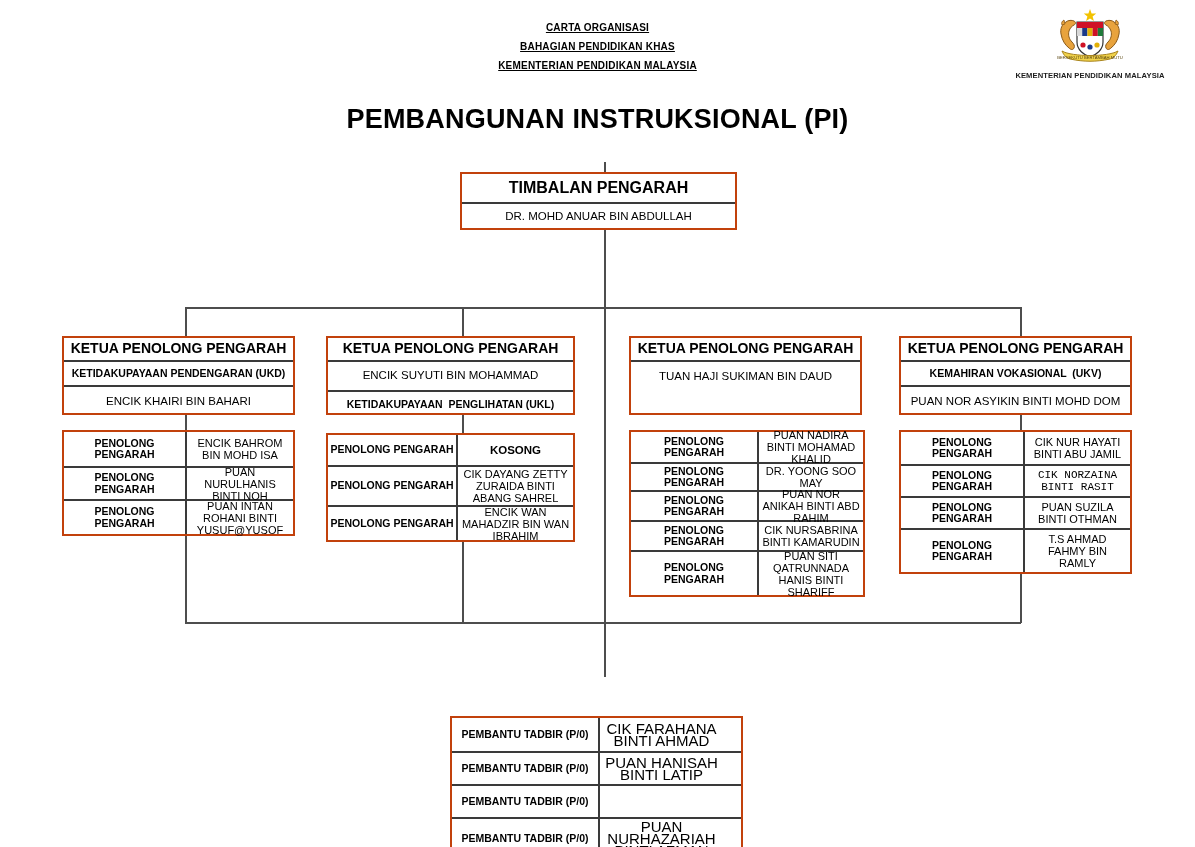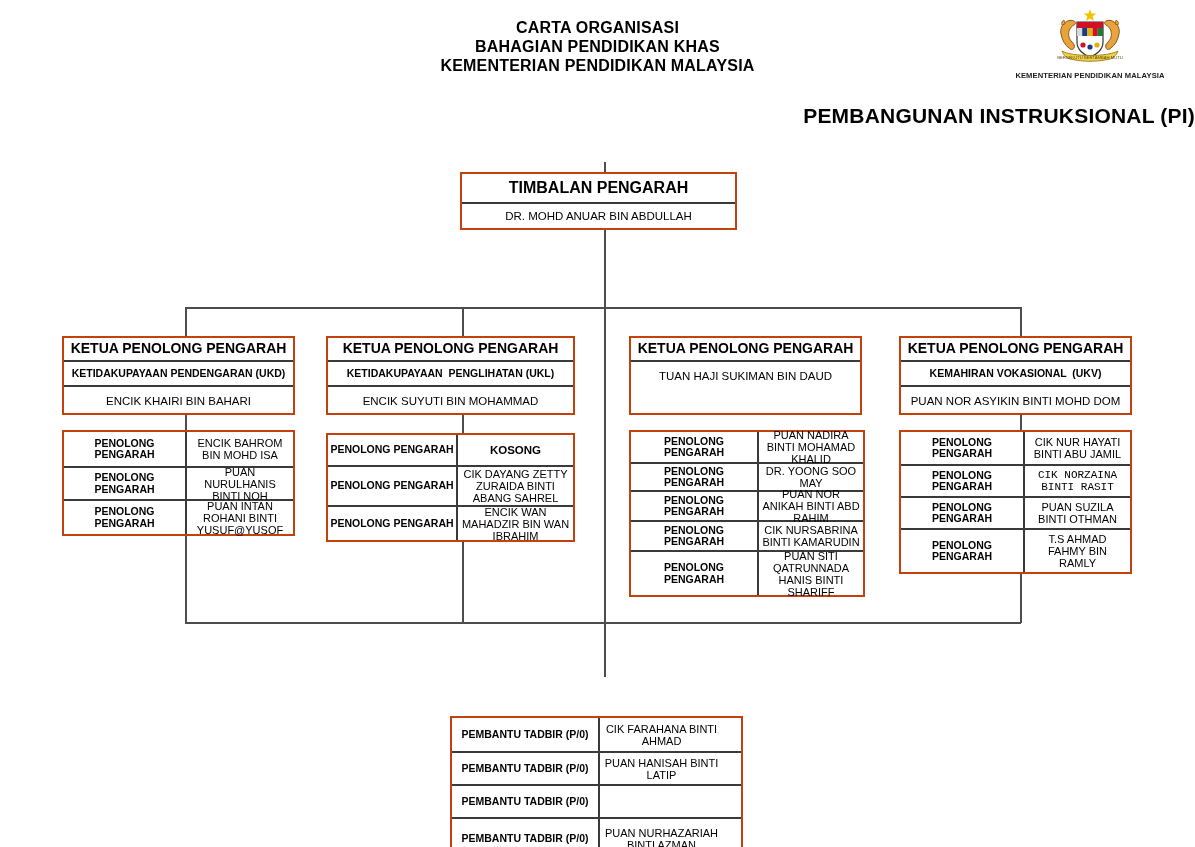--- a/index.html
+++ b/index.html
@@ -21,32 +21,33 @@
   }
 
   
   .hdr-title {
     position: absolute;
     left: 0;
     top: 18px;
     width: 1195px;
     text-align: center;
     font-weight: bold;
-    font-size: 16px;
+    font-size: 10px;
     line-height: 19px;
     letter-spacing: 0.2px;
+    text-decoration: underline;
   }
   .hdr-sub {
     position: absolute;
     left: 0;
     top: 104px;
     width: 1195px;
-    text-align: right;
-    font-weight: bold;
-    font-size: 21px;
+    text-align: center;
+    font-weight: bold;
+    font-size: 27px;
     letter-spacing: 0.2px;
   }
 
   
   .logo-wrap {
     position: absolute;
     left: 1000px;
     top: 4px;
     width: 180px;
     text-align: center;
@@ -143,21 +144,21 @@
     text-align: center;
     font-size: 11px;
     padding: 1px 3px;
     line-height: 12px;
   }
   .staff-name.vacant { font-weight: bold; font-size: 11.5px; }
 
   
   .admin-box { left: 450px; top: 716px; width: 293px; }
   .admin-box .staff-role { width: 148px; font-size: 10.5px; }
-  .admin-box .staff-name { width: 123px; font-size: 11px; }
+  .admin-box .staff-name { width: 123px; font-size: 15px; }
 </style>
 </head>
 <body>
 
 <div id="page">
 
   <div class="hdr-title">
     <div>CARTA ORGANISASI</div>
     <div>BAHAGIAN PENDIDIKAN KHAS</div>
     <div>KEMENTERIAN PENDIDIKAN MALAYSIA</div>
@@ -227,22 +228,22 @@
       <div class="staff-name" style="width:106px;">PUAN NURULHANIS BINTI NOH</div>
     </div>
     <div class="staff-row" style="height:33px;">
       <div class="staff-role" style="width:123px;">PENOLONG PENGARAH</div>
       <div class="staff-name" style="width:106px;">PUAN INTAN ROHANI BINTI YUSUF@YUSOF</div>
     </div>
   </div>
 
   <div class="box head-box" style="left:326px; top:336px; width:249px; height:79px;">
     <div class="cell cell-role">KETUA PENOLONG PENGARAH</div>
+    <div class="cell cell-person">ENCIK SUYUTI BIN MOHAMMAD</div>
     <div class="cell cell-unit">KETIDAKUPAYAAN  PENGLIHATAN (UKL)</div>
-    <div class="cell cell-person">ENCIK SUYUTI BIN MOHAMMAD</div>
   </div>
   <div class="box staff-box" style="left:326px; top:433px; width:249px;">
     <div class="staff-row" style="height:32px;">
       <div class="staff-role" style="width:130px;">PENOLONG PENGARAH</div>
       <div class="staff-name vacant" style="width:115px;">KOSONG</div>
     </div>
     <div class="staff-row" style="height:40px;">
       <div class="staff-role" style="width:130px;">PENOLONG PENGARAH</div>
       <div class="staff-name" style="width:115px;">CIK DAYANG ZETTY ZURAIDA BINTI ABANG SAHREL</div>
     </div>

